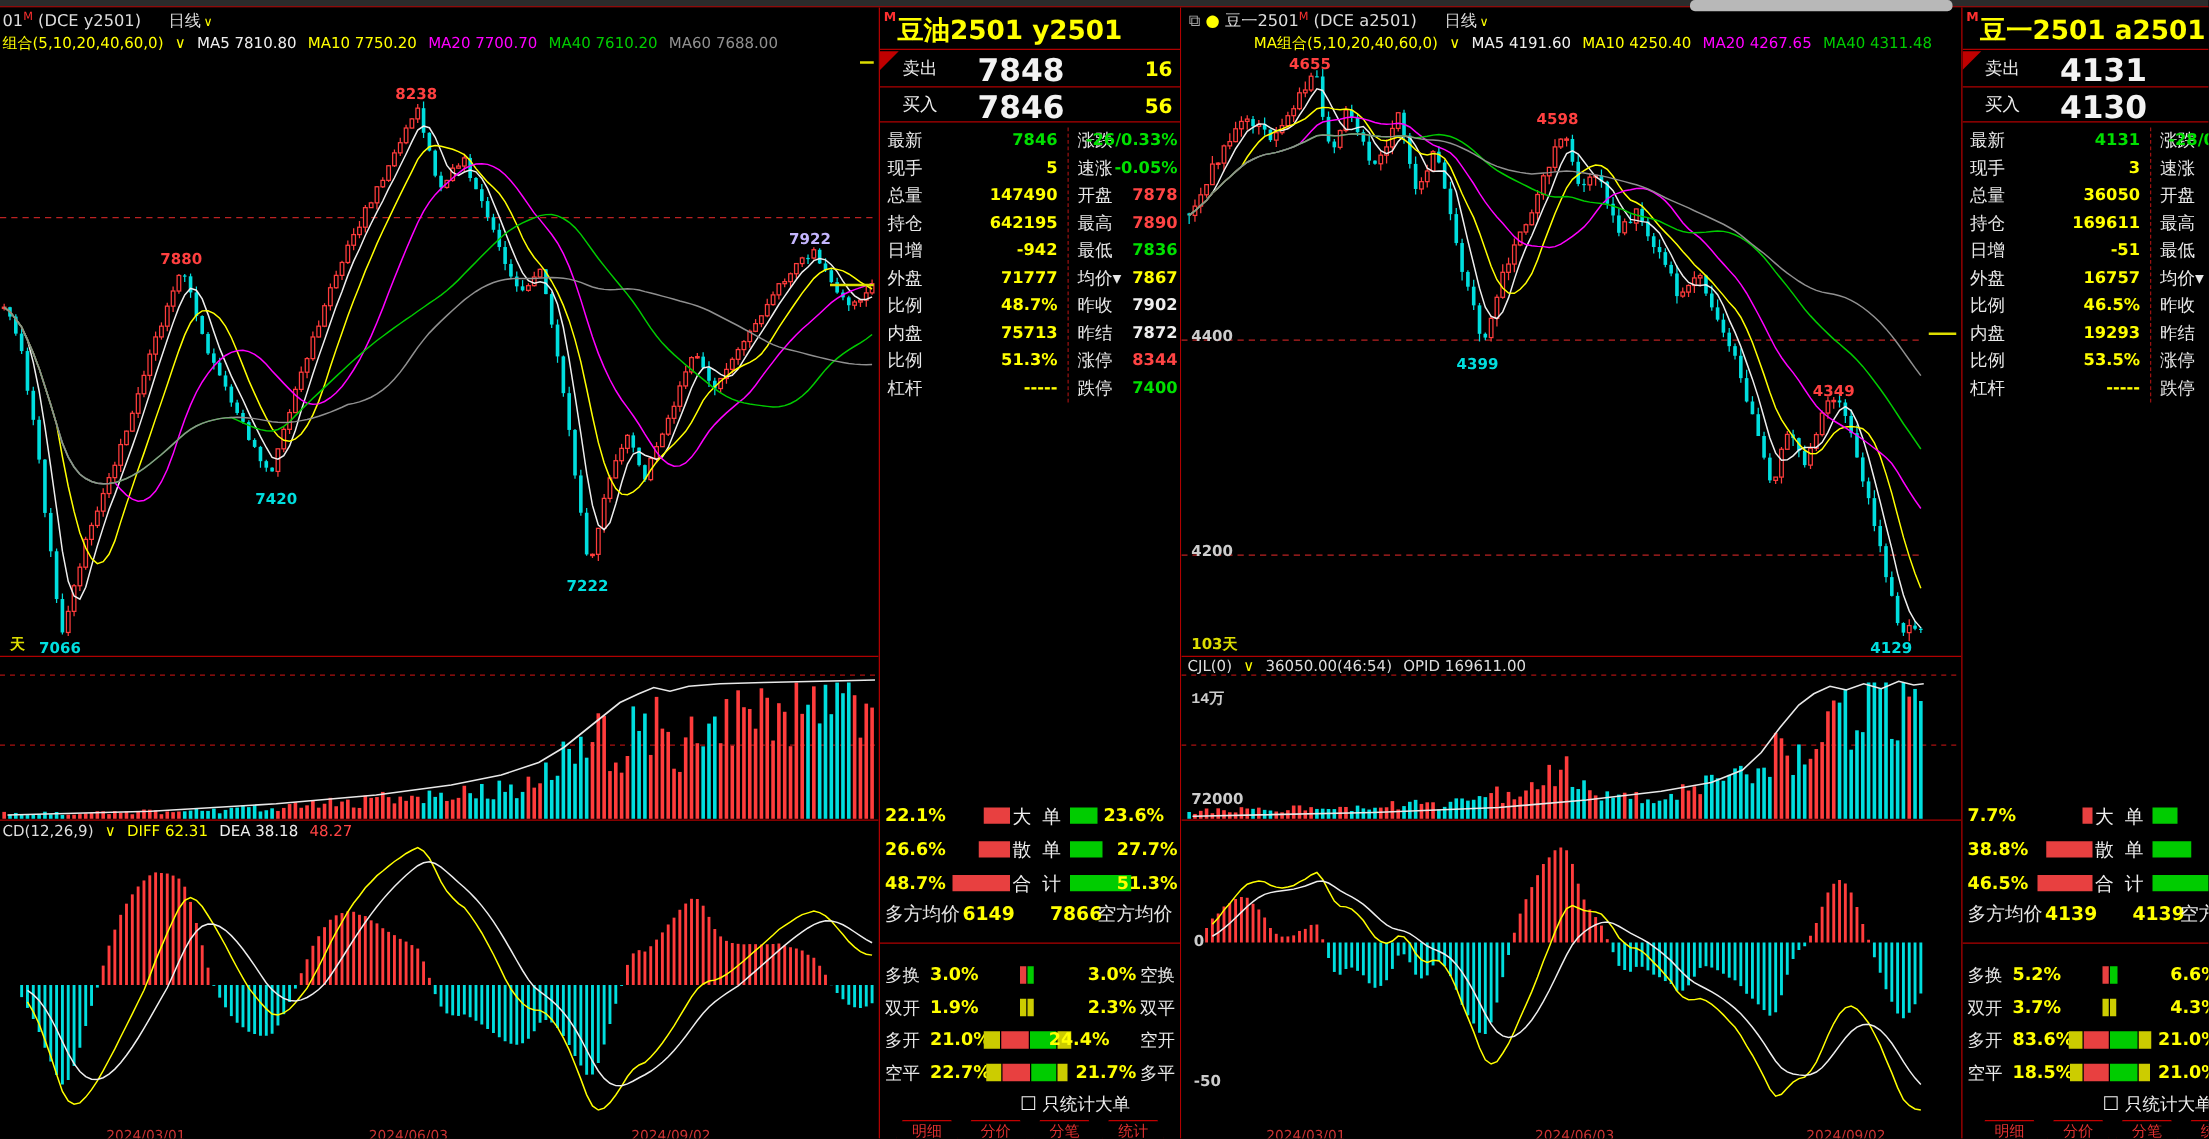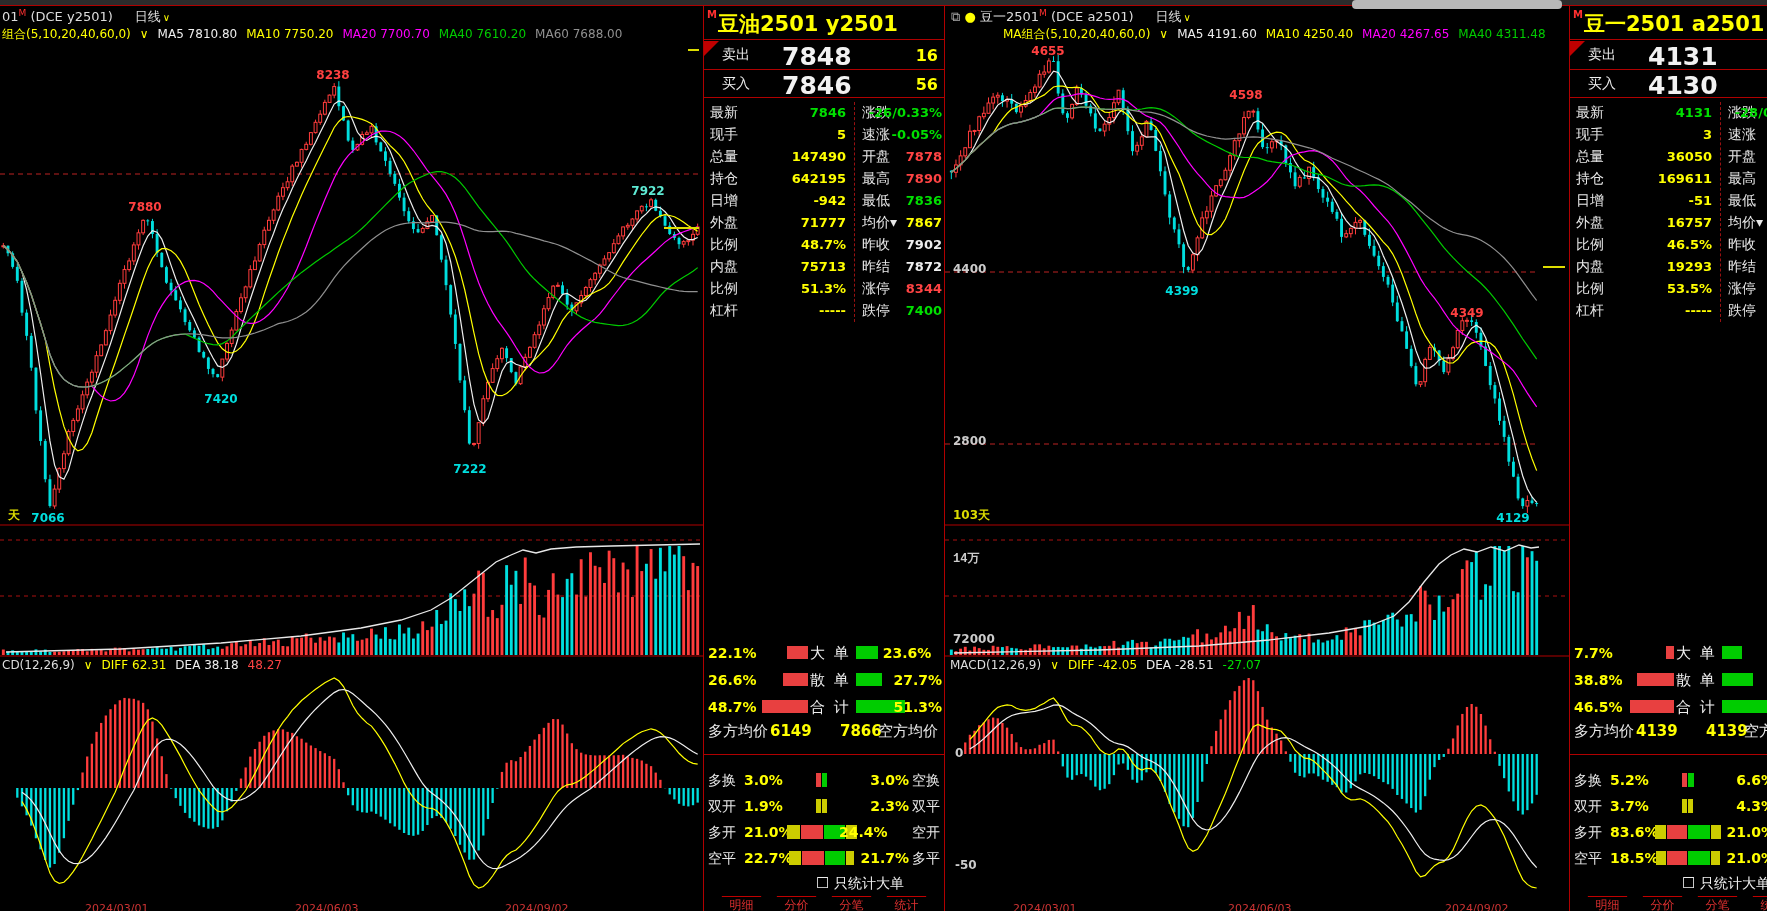--- a/index.html
+++ b/index.html
@@ -664,21 +664,21 @@
         <line x1="683.69" y1="782" x2="683.69" y2="799.8050520862784" stroke="#00dede" stroke-width="2.31136"></line>
         <line x1="688.35" y1="782" x2="688.35" y2="800.4196614029458" stroke="#00dede" stroke-width="2.31136"></line>
         <line x1="693.01" y1="782" x2="693.01" y2="799.2148892194889" stroke="#00dede" stroke-width="2.31136"></line>
         <line x1="697.6700000000001" y1="782" x2="697.6700000000001" y2="796.6145703168091" stroke="#00dede" stroke-width="2.31136"></line>
         <polyline points="21.97,795.5 26.630000000000003,803.4 31.29,813.2 35.95,825.9 40.61,839.0 45.27,853.4 49.93,867.1 54.59,874.8 59.25,877.3 63.910000000000004,876.3 68.57000000000001,871.7 73.23,865.7 77.89,858.7 82.55,850.5 87.21000000000001,841.8 91.87,833.1 96.53,823.6 101.19,814.4 105.85000000000001,805.1 110.51,795.6 115.17,786.2 119.83,774.7 124.49000000000001,762.3 129.15,751.3 133.81,740.4 138.47,730.2 143.13,720.8 147.79,714.2 152.45000000000002,712.0 157.11,714.2 161.77,719.2 166.43,726.4 171.09,733.9 175.75,742.1 180.41,750.4 185.07,759.5 189.73000000000002,768.2 194.39000000000001,776.5 199.05,784.5 203.71,790.3 208.37,796.1 213.03,801.1 217.69,805.2 222.35,806.0 227.01000000000002,804.3 231.67000000000002,801.2 236.33,796.2 240.99,790.4 245.65,784.5 250.31,776.0 254.97,767.4 259.63,758.0 264.29,748.4 268.95,739.7 273.61,731.6 278.27,723.5 282.93,716.4 287.59000000000003,710.6 292.25,704.2 296.91,699.5 301.57,694.5 306.23,690.8 310.89,686.9 315.55,683.2 320.21000000000004,680.1 324.87,676.8 329.53000000000003,674.2 334.19,672.0 338.85,674.8 343.51,680.6 348.17,689.7 352.83,699.5 357.49,707.1 362.15000000000003,712.3 366.81,716.9 371.47,720.1 376.13,726.1 380.79,732.9 385.45,740.4 390.11,748.9 394.77000000000004,757.6 399.43,767.1 404.09000000000003,776.9 408.75,785.2 413.41,791.6 418.07,796.8 422.73,800.3 427.39,802.0 432.05,802.3 436.71000000000004,804.8 441.37,809.5 446.03000000000003,815.9 450.69,824.3 455.35,833.9 460.01,845.4 464.67,857.3 469.33000000000004,869.9 473.99,878.7 478.65000000000003,882.0 483.31,880.5 487.97,876.1 492.63,870.0 497.29,862.9 501.95,855.2 506.61,849.5 511.27000000000004,846.0 515.9300000000001,844.0 520.59,839.6 525.25,834.4 529.91,828.4 534.57,821.7 539.23,814.7 543.89,806.9 548.5500000000001,799.2 553.21,791.5 557.87,785.2 562.53,781.2 567.19,778.8 571.85,778.1 576.51,776.2 581.1700000000001,773.5 585.83,770.2 590.49,766.4 595.15,762.6 599.8100000000001,758.4 604.47,754.3 609.13,750.4 613.79,746.2 618.45,742.0 623.11,737.6 627.77,734.5 632.4300000000001,731.5 637.09,728.3 641.75,725.7 646.41,724.3 651.07,722.8 655.73,724.1 660.39,726.7 665.0500000000001,730.9 669.71,736.3 674.37,741.6 679.03,747.3 683.69,751.7 688.35,755.3 693.01,757.4 697.6700000000001,758.1 " fill="none" stroke="#ffff00" stroke-width="1.2"></polyline>
         <polyline points="21.97,786.3 26.630000000000003,789.7 31.29,794.4 35.95,800.7 40.61,808.4 45.27,817.4 49.93,827.3 54.59,836.8 59.25,844.9 63.910000000000004,851.2 68.57000000000001,855.3 73.23,857.4 77.89,857.6 82.55,856.2 87.21000000000001,853.3 91.87,849.3 96.53,844.2 101.19,838.2 105.85000000000001,831.6 110.51,824.4 115.17,816.7 119.83,808.7 124.49000000000001,800.5 129.15,792.3 133.81,784.2 138.47,774.0 143.13,763.4 147.79,753.5 152.45000000000002,745.2 157.11,739.0 161.77,735.0 166.43,733.3 171.09,733.4 175.75,735.2 180.41,738.2 185.07,742.5 189.73000000000002,747.6 194.39000000000001,753.4 199.05,759.8 203.71,766.5 208.37,773.5 213.03,780.4 217.69,785.7 222.35,789.8 227.01000000000002,792.7 231.67000000000002,794.4 236.33,794.7 240.99,793.9 245.65,792.0 250.31,789.1 254.97,785.6 259.63,781.1 264.29,774.6 268.95,767.6 273.61,760.4 278.27,753.0 282.93,745.7 287.59000000000003,738.7 292.25,731.8 296.91,725.3 301.57,719.2 306.23,713.5 310.89,708.2 315.55,703.2 320.21000000000004,698.6 324.87,694.2 329.53000000000003,690.2 334.19,686.6 338.85,684.2 343.51,683.5 348.17,684.8 352.83,687.7 357.49,691.6 362.15000000000003,695.7 366.81,700.0 371.47,704.0 376.13,708.4 380.79,713.3 385.45,718.7 390.11,724.7 394.77000000000004,731.3 399.43,738.5 404.09000000000003,746.2 408.75,754.2 413.41,762.4 418.07,770.4 422.73,777.7 427.39,783.5 432.05,787.3 436.71000000000004,790.8 441.37,794.5 446.03000000000003,798.8 450.69,803.9 455.35,809.9 460.01,817.0 464.67,825.0 469.33000000000004,834.0 473.99,843.0 478.65000000000003,850.8 483.31,856.7 487.97,860.6 492.63,862.5 497.29,862.6 501.95,861.1 506.61,858.8 511.27000000000004,856.2 515.9300000000001,853.8 520.59,851.0 525.25,847.6 529.91,843.8 534.57,839.4 539.23,834.4 543.89,828.9 548.5500000000001,823.0 553.21,816.7 557.87,810.4 562.53,804.6 567.19,799.6 571.85,795.5 576.51,792.0 581.1700000000001,788.7 585.83,785.7 590.49,782.7 595.15,778.8 599.8100000000001,774.7 604.47,770.7 609.13,766.6 613.79,762.5 618.45,758.4 623.11,754.3 627.77,750.3 632.4300000000001,746.5 637.09,742.9 641.75,739.5 646.41,736.4 651.07,733.7 655.73,731.8 660.39,730.7 665.0500000000001,730.8 669.71,731.9 674.37,733.8 679.03,736.5 683.69,739.6 688.35,742.7 693.01,745.7 697.6700000000001,748.2 " fill="none" stroke="#eeeeee" stroke-width="1.2"></polyline>
       </svg>
       <div class="hdr" style="top: 652px; padding-left: 2px;"><span style="color: rgb(221, 221, 221);">CD(12,26,9)</span><span style="color: rgb(255, 255, 0);">∨</span><span style="color: rgb(255, 255, 0);">DIFF 62.31</span><span style="color: rgb(238, 238, 238);">DEA 38.18</span><span style="color: rgb(255, 68, 68);">48.27</span></div>
       <div class="ann" style="left: 145px; top: 194px; color: rgb(255, 64, 64);">7880</div>
       <div class="ann" style="left: 333px; top: 62px; color: rgb(255, 64, 64);">8238</div>
-      <div class="ann" style="left: 648px; top: 178px; color: #5eead4;">7922</div>
+      <div class="ann" style="left: 648px; top: 178px; color: #c4b5fd;">7922</div>
       <div class="ann" style="left: 221px; top: 386px; color: rgb(0, 222, 222);">7420</div>
       <div class="ann" style="left: 470px; top: 456px; color: rgb(0, 222, 222);">7222</div>
       <div class="ann" style="left: 48px; top: 505px; color: rgb(0, 222, 222);">7066</div>
       <div class="ann annL" style="left: 8px; top: 501px; color: rgb(221, 221, 0);">天</div>
       <div class="dt" style="left: 85px; top: 896px;">2024/03/01</div>
       <div class="dt" style="left: 295px; top: 896px;">2024/06/03</div>
       <div class="dt" style="left: 505px; top: 896px;">2024/09/02</div>
     </div>
   <div class="panel" id="pnL" style="left:703px;width:242px;border-right:1px solid #b00000">
       <div class="pinner">
@@ -1355,28 +1355,28 @@
         <line x1="563.8031496062991" y1="748" x2="563.8031496062991" y2="785.4476883954328" stroke="#00dede" stroke-width="2.304251968503937"></line>
         <line x1="568.4488188976378" y1="748" x2="568.4488188976378" y2="795.3479661673824" stroke="#00dede" stroke-width="2.304251968503937"></line>
         <line x1="573.0944881889764" y1="748" x2="573.0944881889764" y2="804.7036871390478" stroke="#00dede" stroke-width="2.304251968503937"></line>
         <line x1="577.7401574803149" y1="748" x2="577.7401574803149" y2="808.5065706722113" stroke="#00dede" stroke-width="2.304251968503937"></line>
         <line x1="582.3858267716535" y1="748" x2="582.3858267716535" y2="804.1407575737567" stroke="#00dede" stroke-width="2.304251968503937"></line>
         <line x1="587.0314960629921" y1="748" x2="587.0314960629921" y2="797.4187004473009" stroke="#00dede" stroke-width="2.304251968503937"></line>
         <line x1="591.6771653543307" y1="748" x2="591.6771653543307" y2="788.8077497722242" stroke="#00dede" stroke-width="2.304251968503937"></line>
         <polyline points="24.905511811023622,733.4 29.551181102362204,728.5 34.196850393700785,722.1 38.84251968503937,716.8 43.48818897637795,710.9 48.13385826771653,705.5 52.77952755905512,701.4 57.4251968503937,699.8 62.07086614173228,698.9 66.71653543307086,699.5 71.36220472440945,702.2 76.00787401574803,703.7 80.65354330708661,704.3 85.29921259842519,703.6 89.94488188976378,702.4 94.59055118110236,699.5 99.23622047244093,697.3 103.88188976377953,694.0 108.5275590551181,692.0 113.17322834645668,697.6 117.81889763779527,706.5 122.46456692913385,714.9 127.11023622047243,719.1 131.75590551181102,719.5 136.4015748031496,721.3 141.04724409448818,725.4 145.69291338582676,730.4 150.33858267716533,737.5 154.98425196850394,743.7 159.62992125984252,747.2 164.2755905511811,748.7 168.92125984251967,746.8 173.56692913385825,742.9 178.21259842519683,743.5 182.85826771653544,748.6 187.50393700787401,756.8 192.1496062992126,761.9 196.79527559055117,764.0 201.44094488188975,762.3 206.08661417322833,762.6 210.7322834645669,766.9 215.3779527559055,774.2 220.0236220472441,784.4 224.66929133858267,796.7 229.31496062992125,808.1 233.96062992125982,819.5 238.6062992125984,832.2 243.251968503937,841.9 247.89763779527559,845.2 252.54330708661416,843.3 257.1889763779527,836.6 261.8346456692913,829.0 266.4803149606299,819.0 271.1259842519685,808.2 275.7716535433071,797.9 280.41732283464563,787.3 285.06299212598424,775.6 289.70866141732284,763.0 294.3543307086614,751.6 299,739.5 303.64566929133855,728.9 308.29133858267716,720.8 312.9370078740157,718.4 317.5826771653543,720.4 322.2283464566929,722.4 326.87401574803147,723.1 331.5196850393701,723.6 336.1653543307086,725.3 340.81102362204723,730.4 345.4566929133858,736.5 350.1023622047244,744.2 354.748031496063,748.5 359.39370078740154,752.1 364.03937007874015,752.6 368.6850393700787,755.0 373.3307086614173,759.2 377.9763779527559,764.1 382.62204724409446,768.6 387.26771653543307,774.0 391.9133858267716,779.3 396.5590551181102,786.8 401.2047244094488,791.6 405.8503937007874,793.8 410.496062992126,793.7 415.14173228346453,792.8 419.78740157480314,794.5 424.4330708661417,797.5 429.0787401574803,801.4 433.72440944881885,805.9 438.37007874015745,811.0 443.01574803149606,815.8 447.6614173228346,822.5 452.3070866141732,830.7 456.95275590551176,838.2 461.59842519685037,846.7 466.244094488189,855.7 470.8897637795275,865.3 475.53543307086613,870.9 480.1811023622047,869.4 484.8267716535433,864.4 489.47244094488184,859.7 494.11811023622045,856.9 498.76377952755905,855.7 503.4094488188976,850.9 508.0551181102362,843.7 512.7007874015748,833.4 517.3464566929133,822.4 521.992125984252,812.8 526.6377952755905,805.0 531.2834645669291,800.3 535.9291338582677,798.9 540.5748031496063,801.2 545.2204724409448,806.3 549.8661417322834,812.4 554.511811023622,821.0 559.1574803149606,830.1 563.8031496062991,841.5 568.4488188976378,852.3 573.0944881889764,864.1 577.7401574803149,873.6 582.3858267716535,878.4 587.0314960629921,881.2 591.6771653543307,882.0 " fill="none" stroke="#ffff00" stroke-width="1.2"></polyline>
         <polyline points="24.905511811023622,743.0 29.551181102362204,740.1 34.196850393700785,736.5 38.84251968503937,732.6 43.48818897637795,728.2 48.13385826771653,723.7 52.77952755905512,719.2 57.4251968503937,715.3 62.07086614173228,712.0 66.71653543307086,709.5 71.36220472440945,708.1 76.00787401574803,707.2 80.65354330708661,706.6 85.29921259842519,706.0 89.94488188976378,705.3 94.59055118110236,704.1 99.23622047244093,702.8 103.88188976377953,701.0 108.5275590551181,699.2 113.17322834645668,698.9 117.81889763779527,700.4 122.46456692913385,703.3 127.11023622047243,706.5 131.75590551181102,709.1 136.4015748031496,711.5 141.04724409448818,714.3 145.69291338582676,717.5 150.33858267716533,721.5 154.98425196850394,725.9 159.62992125984252,730.2 164.2755905511811,733.9 168.92125984251967,736.5 173.56692913385825,737.8 178.21259842519683,738.9 182.85826771653544,740.9 187.50393700787401,744.0 192.1496062992126,747.5 196.79527559055117,750.8 201.44094488188975,753.1 206.08661417322833,755.0 210.7322834645669,757.4 215.3779527559055,760.7 220.0236220472441,765.5 224.66929133858267,771.7 229.31496062992125,779.0 233.96062992125982,787.1 238.6062992125984,796.1 243.251968503937,805.3 247.89763779527559,813.3 252.54330708661416,819.3 257.1889763779527,822.7 261.8346456692913,824.0 266.4803149606299,823.0 271.1259842519685,820.0 275.7716535433071,815.6 280.41732283464563,810.0 285.06299212598424,803.1 289.70866141732284,795.1 294.3543307086614,786.4 299,777.0 303.64566929133855,767.3 308.29133858267716,757.9 312.9370078740157,749.8 317.5826771653543,743.9 322.2283464566929,739.6 326.87401574803147,736.3 331.5196850393701,733.8 336.1653543307086,732.1 340.81102362204723,731.7 345.4566929133858,732.7 350.1023622047244,735.0 354.748031496063,737.7 359.39370078740154,740.5 364.03937007874015,742.9 368.6850393700787,745.3 373.3307086614173,748.0 377.9763779527559,751.3 382.62204724409446,754.7 387.26771653543307,758.6 391.9133858267716,762.7 396.5590551181102,767.6 401.2047244094488,772.4 405.8503937007874,776.7 410.496062992126,780.1 415.14173228346453,782.6 419.78740157480314,785.0 424.4330708661417,787.5 429.0787401574803,790.3 433.72440944881885,793.4 438.37007874015745,796.9 443.01574803149606,800.7 447.6614173228346,805.0 452.3070866141732,810.2 456.95275590551176,815.8 461.59842519685037,822.0 466.244094488189,828.7 470.8897637795275,836.0 475.53543307086613,843.0 480.1811023622047,848.3 484.8267716535433,851.5 489.47244094488184,853.2 494.11811023622045,853.9 498.76377952755905,854.3 503.4094488188976,853.6 508.0551181102362,851.6 512.7007874015748,848.0 517.3464566929133,842.8 521.992125984252,836.8 526.6377952755905,830.5 531.2834645669291,824.4 535.9291338582677,819.3 540.5748031496063,815.7 545.2204724409448,813.8 549.8661417322834,813.5 554.511811023622,815.0 559.1574803149606,818.0 563.8031496062991,822.7 568.4488188976378,828.6 573.0944881889764,835.7 577.7401574803149,843.3 582.3858267716535,850.3 587.0314960629921,856.5 591.6771653543307,861.6 " fill="none" stroke="#eeeeee" stroke-width="1.2"></polyline>
       </svg>
-      <div class="hdr" style="top: 652px; padding-left: 5px;"><span style="color: rgb(221, 221, 221);">MACD(12,26,9)</span><span style="color: rgb(255, 255, 0);">∨</span><span style="color: rgb(255, 255, 0);">DIFF -42.05</span><span style="color: rgb(238, 238, 238);">DEA -28.51</span><span style="color: rgb(0, 221, 0);">-27.07</span></div>
+      <div class="hdr" style="top: 520px; padding-left: 5px;"><span style="color: rgb(221, 221, 221);">CJL(0)</span><span style="color: rgb(255, 255, 0);">∨</span><span style="color: rgb(221, 221, 221);">36050.00(46:54)</span><span style="color: rgb(221, 221, 221);">OPID 169611.00</span></div>
       <div class="ann" style="left: 103px; top: 38px; color: rgb(255, 64, 64);">4655</div>
       <div class="ann" style="left: 301px; top: 82px; color: rgb(255, 64, 64);">4598</div>
       <div class="ann" style="left: 237px; top: 278px; color: rgb(0, 222, 222);">4399</div>
       <div class="ann" style="left: 522px; top: 300px; color: rgb(255, 64, 64);">4349</div>
       <div class="ann" style="left: 568px; top: 505px; color: rgb(0, 222, 222);">4129</div>
       <div class="ann annL" style="left: 8px; top: 256px; color: rgb(204, 204, 204);">4400</div>
-      <div class="ann annL" style="left: 8px; top: 428px; color: rgb(204, 204, 204);">2800</div>
+      <div class="ann annL" style="left: 8px; top: 428px; color: rgb(204, 204, 204);">4200</div>
       <div class="ann annL" style="left: 8px; top: 501px; color: rgb(221, 221, 0);">103天</div>
       <div class="ann annL" style="left: 8px; top: 544px; color: rgb(204, 204, 204); font-family: Liberation Mono, monospace;">14万</div>
       <div class="ann annL" style="left: 8px; top: 578px; color: rgb(204, 204, 204); margin-top: 48px;">72000</div>
       <div class="ann annL" style="left: 10px; top: 740px; color: rgb(204, 204, 204);">0</div>
       <div class="ann annL" style="left: 10px; top: 852px; color: rgb(204, 204, 204);">-50</div>
       <div class="dt" style="left: 68px; top: 896px;">2024/03/01</div>
       <div class="dt" style="left: 283px; top: 896px;">2024/06/03</div>
       <div class="dt" style="left: 500px; top: 896px;">2024/09/02</div>
     </div>
   <div class="panel" id="pnR" style="left:1569px;width:198px">

